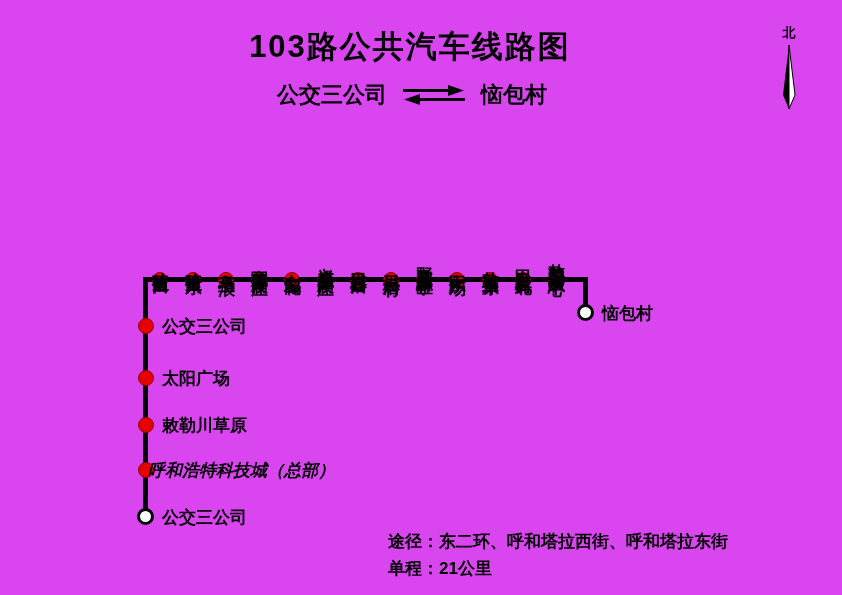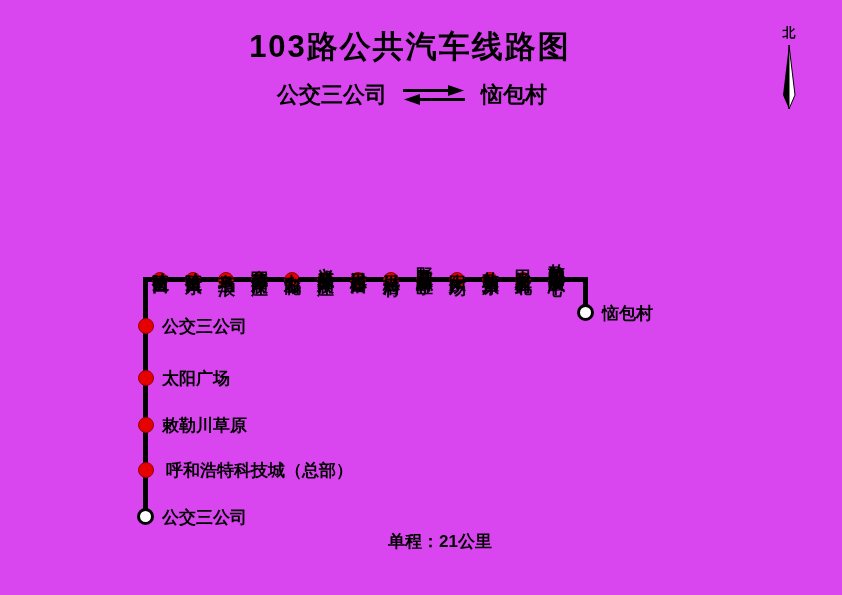--- a/index.html
+++ b/index.html
@@ -94,26 +94,27 @@
       <div class="vlabel" style="left: 512px; bottom: 327px;">甲兰板村北口</div>
       <div class="dot" style="left: 548px; top: 272px;"></div>
       <div class="vlabel" style="left: 545px; bottom: 327px;">敕勒川国际会展中心</div>
       <div class="dot" style="left: 137.5px; top: 318px;"></div>
       <div class="hlabel" style="left: 162px; top: 315px;">公交三公司</div>
       <div class="dot" style="left: 137.5px; top: 370px;"></div>
       <div class="hlabel" style="left: 162px; top: 367px;">太阳广场</div>
       <div class="dot" style="left: 137.5px; top: 417px;"></div>
       <div class="hlabel" style="left: 162px; top: 414px;">敕勒川草原</div>
       <div class="dot" style="left: 137.5px; top: 462px;"></div>
-      <div class="hlabel" style="left: 166px; top: 459px;">呼和浩特科技城（总部）</div>
+      <div class="hlabel" style="left: 148px; top: 459px; font-style: italic;">呼和浩特科技城（总部）</div>
     </div>
 
   <div class="terminal" style="left:577px; top:304px;"></div>
   <div class="hlabel" style="left:602px; top:302px;">恼包村</div>
 
   <div class="terminal" style="left:137px; top:508px;"></div>
   <div class="hlabel" style="left:162px; top:506px;">公交三公司</div>
 
   <div class="footer">
+    <div>途径：东二环、呼和塔拉西街、呼和塔拉东街</div>
     <div>单程：21公里</div>
   </div>
 
 </div>
 
 </body></html>

